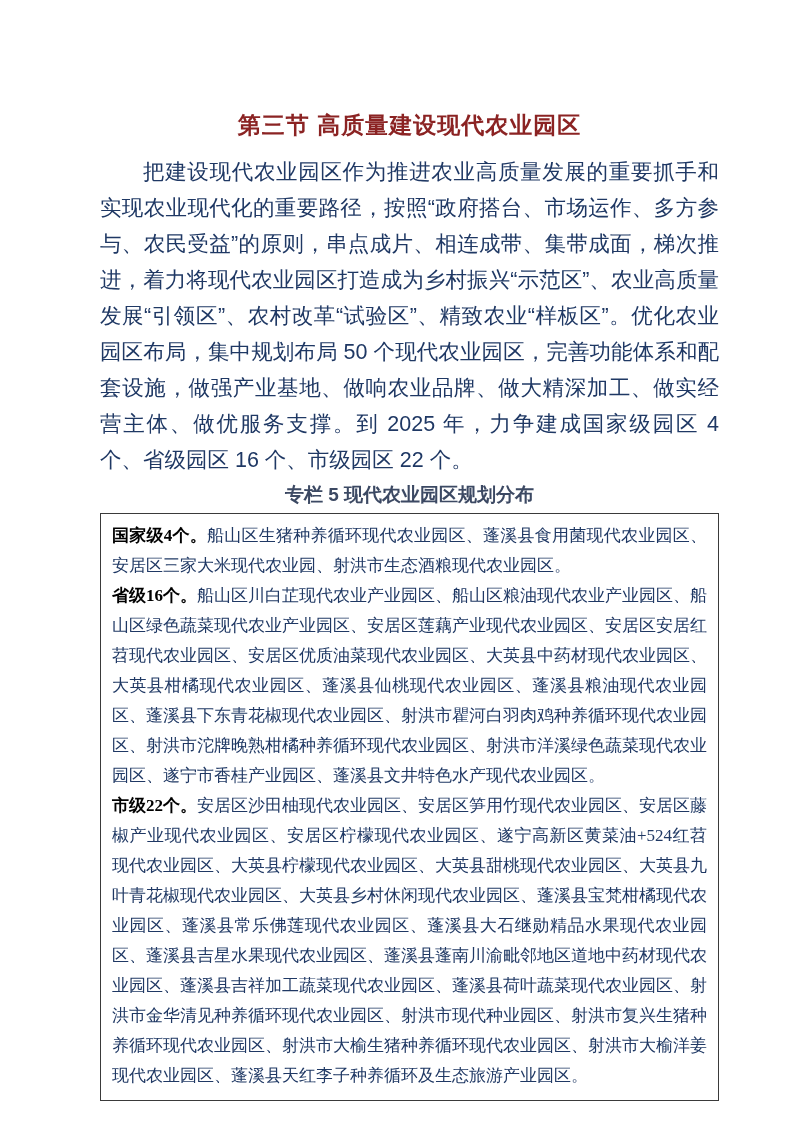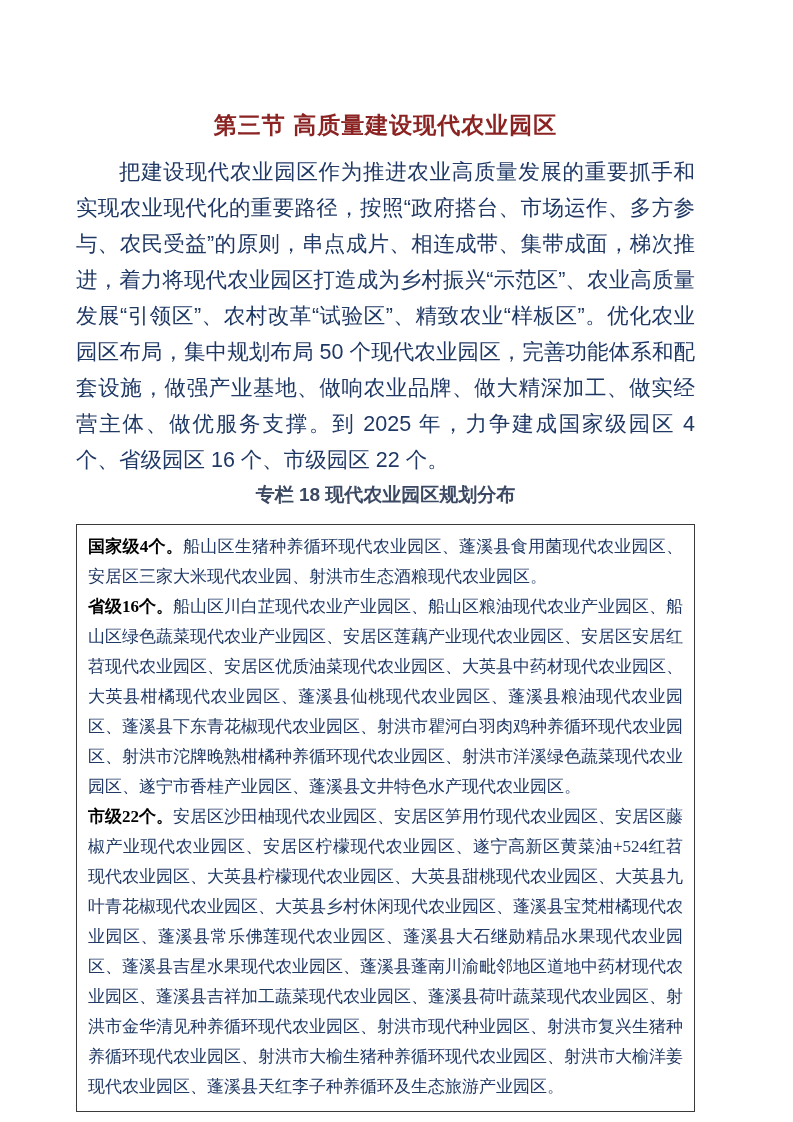--- a/index.html
+++ b/index.html
@@ -7,21 +7,21 @@
   body {
     width: 793px;
     height: 1122px;
     position: relative;
     overflow: hidden;
     font-family: "Liberation Sans", sans-serif;
     background: var(--c-background, #ffffff);
   }
   .content {
     position: absolute;
-    left: 76px;
+    left: 100px;
     top: 0;
     width: 619px;
   }
   .section-title {
     margin-top: 110px;
     text-align: center;
     font-size: 23px;
     font-weight: bold;
     letter-spacing: 1px;
     color: var(--c-title, #8b2323);
@@ -38,21 +38,21 @@
   }
   .panel-title {
     margin-top: 4px;
     text-align: center;
     font-size: 19px;
     font-weight: 600;
     color: var(--c-panel-title, #3c4963);
     font-family: "Liberation Sans", sans-serif;
   }
   .panel {
-    margin-top: 16px;
+    margin-top: 5px;
     border: 1.5px solid var(--c-border, #3a3a3a);
     padding: 7px 11px 9px 11px;
     font-size: 17px;
     line-height: 30px;
     text-align: justify;
     color: var(--c-panel-text, #1f3864);
     font-family: "Liberation Serif", serif;
   }
   .panel p { margin: 0; }
   .panel .lead {
@@ -63,21 +63,21 @@
 </style>
 </head>
 <body style="--c-background: #ffffff; --c-title: #8b2323; --c-body: #1f3864; --c-panel-title: #3c4963; --c-panel-text: #1f3864; --c-panel-lead: #000000; --c-border: #3a3a3a; --c-page-number: #1a1a1a;">
 
 <div class="content">
 
   <h1 class="section-title">第三节 高质量建设现代农业园区</h1>
 
   <p class="section-body">把建设现代农业园区作为推进农业高质量发展的重要抓手和实现农业现代化的重要路径，按照“政府搭台、市场运作、多方参与、农民受益”的原则，串点成片、相连成带、集带成面，梯次推进，着力将现代农业园区打造成为乡村振兴“示范区”、农业高质量发展“引领区”、农村改革“试验区”、精致农业“样板区”。优化农业园区布局，集中规划布局 50 个现代农业园区，完善功能体系和配套设施，做强产业基地、做响农业品牌、做大精深加工、做实经营主体、做优服务支撑。到 2025 年，力争建成国家级园区 4 个、省级园区 16 个、市级园区 22 个。</p>
 
-  <div class="panel-title">专栏 18 现代农业园区规划分布</div>
+  <div class="panel-title">专栏 5 现代农业园区规划分布</div>
 
   <div class="panel">
     <p><span class="lead">国家级4个。</span><span>船山区生猪种养循环现代农业园区、蓬溪县食用菌现代农业园区、安居区三家大米现代农业园、射洪市生态酒粮现代农业园区。</span></p>
     <p><span class="lead">省级16个。</span><span>船山区川白芷现代农业产业园区、船山区粮油现代农业产业园区、船山区绿色蔬菜现代农业产业园区、安居区莲藕产业现代农业园区、安居区安居红苕现代农业园区、安居区优质油菜现代农业园区、大英县中药材现代农业园区、大英县柑橘现代农业园区、蓬溪县仙桃现代农业园区、蓬溪县粮油现代农业园区、蓬溪县下东青花椒现代农业园区、射洪市瞿河白羽肉鸡种养循环现代农业园区、射洪市沱牌晚熟柑橘种养循环现代农业园区、射洪市洋溪绿色蔬菜现代农业园区、遂宁市香桂产业园区、蓬溪县文井特色水产现代农业园区。</span></p>
     <p><span class="lead">市级22个。</span><span>安居区沙田柚现代农业园区、安居区笋用竹现代农业园区、安居区藤椒产业现代农业园区、安居区柠檬现代农业园区、遂宁高新区黄菜油+524红苕现代农业园区、大英县柠檬现代农业园区、大英县甜桃现代农业园区、大英县九叶青花椒现代农业园区、大英县乡村休闲现代农业园区、蓬溪县宝梵柑橘现代农业园区、蓬溪县常乐佛莲现代农业园区、蓬溪县大石继勋精品水果现代农业园区、蓬溪县吉星水果现代农业园区、蓬溪县蓬南川渝毗邻地区道地中药材现代农业园区、蓬溪县吉祥加工蔬菜现代农业园区、蓬溪县荷叶蔬菜现代农业园区、射洪市金华清见种养循环现代农业园区、射洪市现代种业园区、射洪市复兴生猪种养循环现代农业园区、射洪市大榆生猪种养循环现代农业园区、射洪市大榆洋姜现代农业园区、蓬溪县天红李子种养循环及生态旅游产业园区。</span></p>
   </div>
 
 </div>
 
 </body></html>

